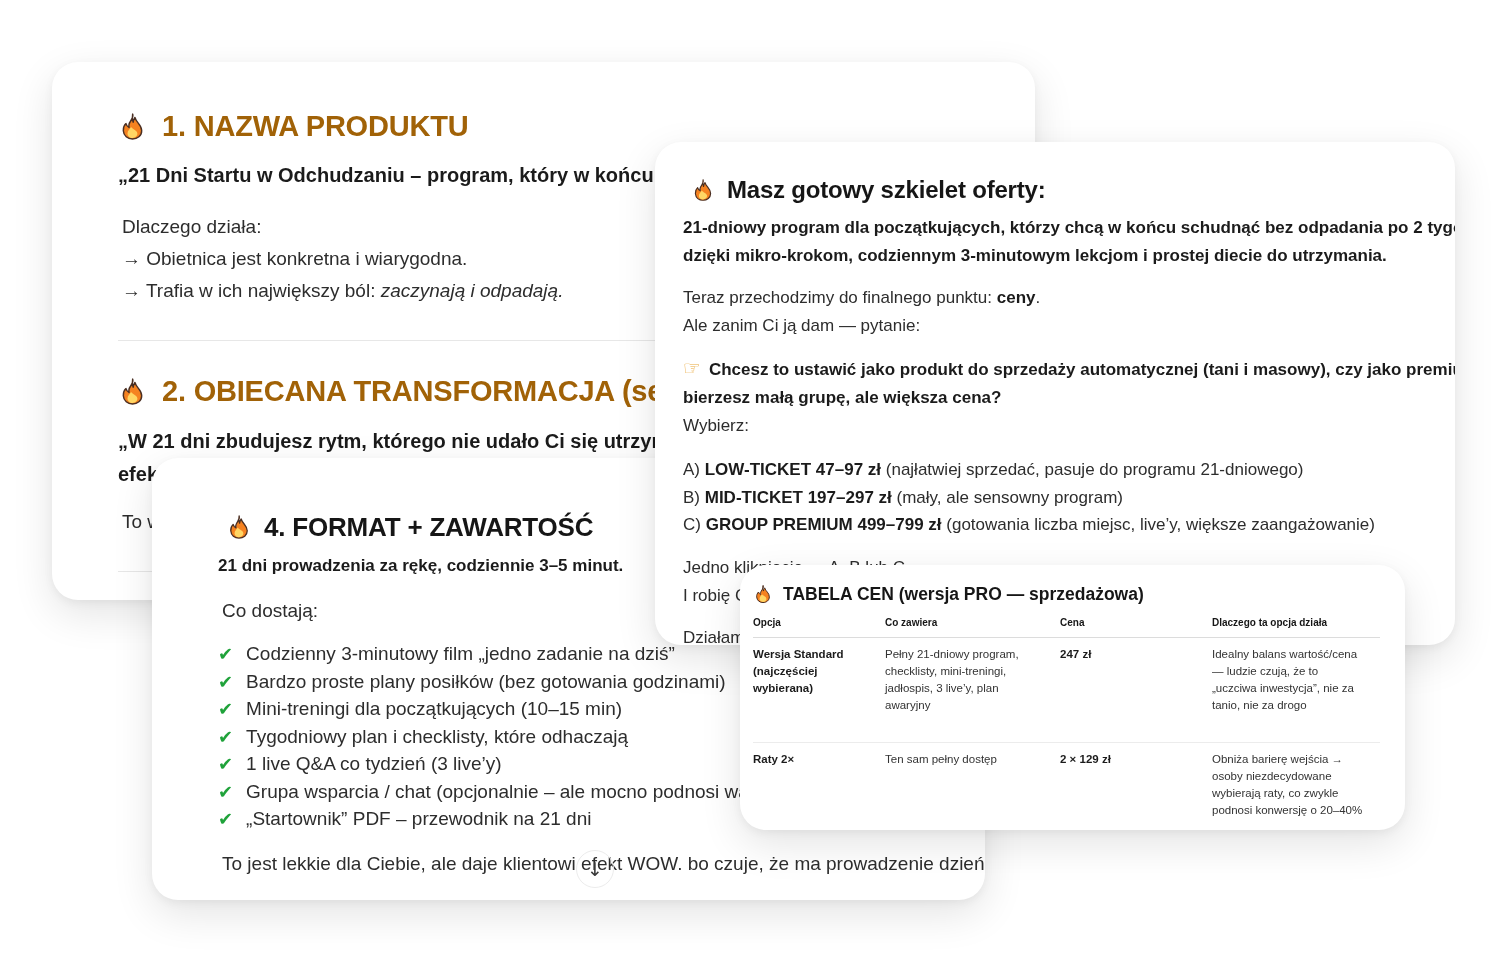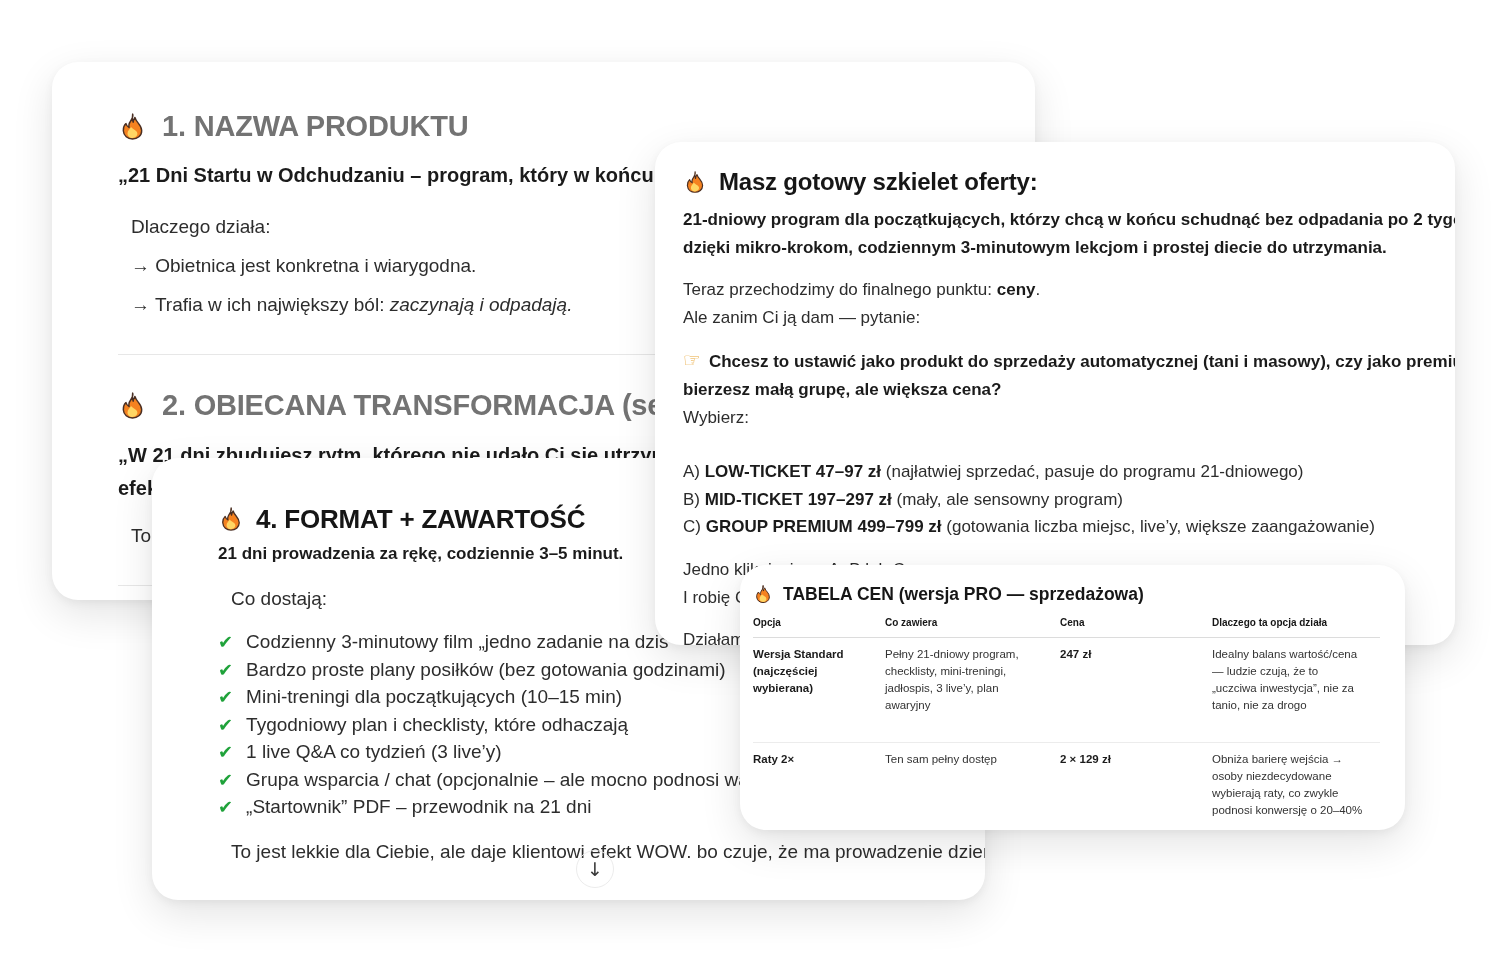--- a/index.html
+++ b/index.html
@@ -14,32 +14,32 @@
     position:absolute;background:#ffffff;border-radius:26px;
     box-shadow:0 14px 42px rgba(0,0,0,.11),0 3px 10px rgba(0,0,0,.05);
     box-sizing:border-box;overflow:hidden;
   }
   #card-product{left:52px;top:62px;width:983px;height:538px;z-index:1;padding:46px 40px 0 66px;}
   #card-format{left:152px;top:458px;width:833px;height:442px;z-index:2;padding:44px 40px 0 66px;}
   #card-offer{left:655px;top:142px;width:800px;height:503px;z-index:3;padding:24px 28px 0 28px;}
   #card-pricing{left:740px;top:565px;width:665px;height:265px;z-index:4;padding:18px 25px 0 13px;}
 
   .h-xl{display:flex;align-items:center;gap:15px;margin:0;font-size:29px;line-height:36px;
-        font-weight:700;color:#737373;letter-spacing:-.2px;white-space:nowrap;}
-  .h-lg{display:flex;align-items:center;gap:12px;margin:0;font-size:24px;line-height:32px;
+        font-weight:700;color:#a16207;letter-spacing:-.2px;white-space:nowrap;}
+  .h-lg{display:flex;align-items:center;gap:12px;margin:8px;font-size:24px;line-height:32px;
         font-weight:700;color:#161616;letter-spacing:-.2px;white-space:nowrap;}
   .h-md{display:flex;align-items:center;gap:10px;margin:0;font-size:17.5px;line-height:22px;
         font-weight:700;color:#161616;white-space:nowrap;}
 
   .flame{display:inline-flex;width:1em;height:1em;flex:0 0 auto;}
   .flame svg{width:100%;height:100%;}
 
   .lede{font-size:20px;font-weight:700;color:#1b1b1b;margin:20px 0 0;white-space:nowrap;}
   .lede.tall{line-height:33px;}
-  .body{font-size:19px;line-height:26px;color:#2d2d2d;margin:13px;white-space:nowrap;}
+  .body{font-size:19px;line-height:26px;color:#2d2d2d;margin:4px;white-space:nowrap;}
   em{font-style:italic;}
   .divider{border:none;border-top:1px solid #e7e7e7;margin:36px 0 0;height:0;}
 
   
   .o-text{font-size:17px;line-height:28px;margin:0;color:#2d2d2d;white-space:nowrap;}
   .o-bold{font-weight:700;color:#1b1b1b;}
   .hand{font-family:"DejaVu Sans",sans-serif;color:#e9a93d;font-size:20px;margin-right:8px;}
   .opt-line{font-size:17px;line-height:27.5px;}
 
   
@@ -163,21 +163,21 @@
   </p>
   <p class="o-text" style="margin-top:14px">
     <span>Teraz przechodzimy do finalnego punktu: </span><span class="o-bold">ceny</span><span>.</span><br>
     <span>Ale zanim Ci ją dam — pytanie:</span>
   </p>
   <p class="o-text o-bold" style="margin-top:14px">
     <span class="hand">☞</span><span>Chcesz to ustawić jako produkt do sprzedaży automatycznej (tani i masowy), czy jako premium, gdzie</span><br>
     <span>bierzesz małą grupę, ale większa cena?</span>
   </p>
   <p class="o-text" style="margin-top:0">Wybierz:</p>
-  <div style="margin-top:26px">
+  <div style="margin-top:16px">
     <p class="o-text opt-line"><span>A) </span><span class="o-bold">LOW-TICKET 47–97 zł</span><span> (najłatwiej sprzedać, pasuje do programu 21-dniowego)</span></p>
     <p class="o-text opt-line"><span>B) </span><span class="o-bold">MID-TICKET 197–297 zł</span><span> (mały, ale sensowny program)</span></p>
     <p class="o-text opt-line"><span>C) </span><span class="o-bold">GROUP PREMIUM 499–799 zł</span><span> (gotowania liczba miejsc, live’y, większe zaangażowanie)</span></p>
   </div>
   <p class="o-text" style="margin-top:15px">
     <span>Jedno kliknięcie — A, B lub C.</span><br>
     <span>I robię Ci</span>
   </p>
   <p class="o-text" style="margin-top:14px">Działamy</p>
 </section>

